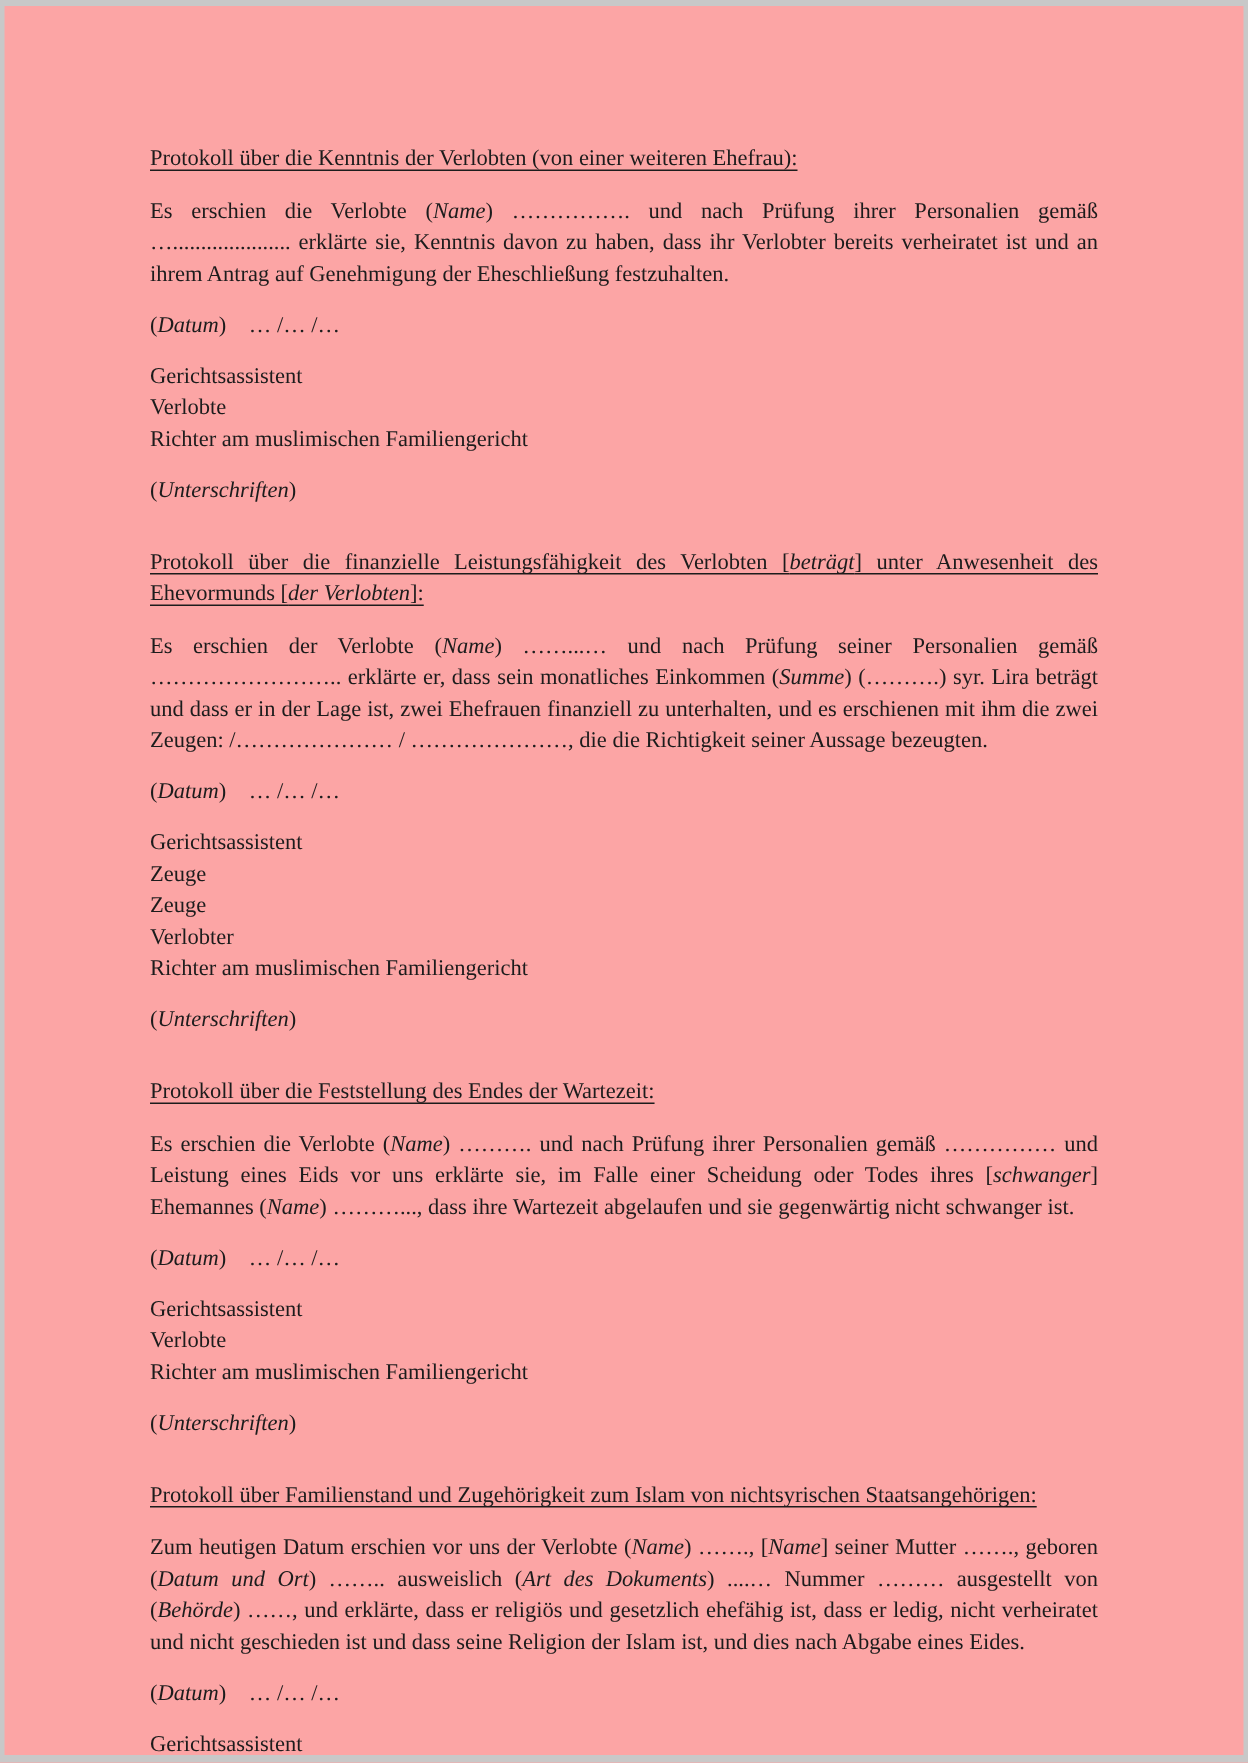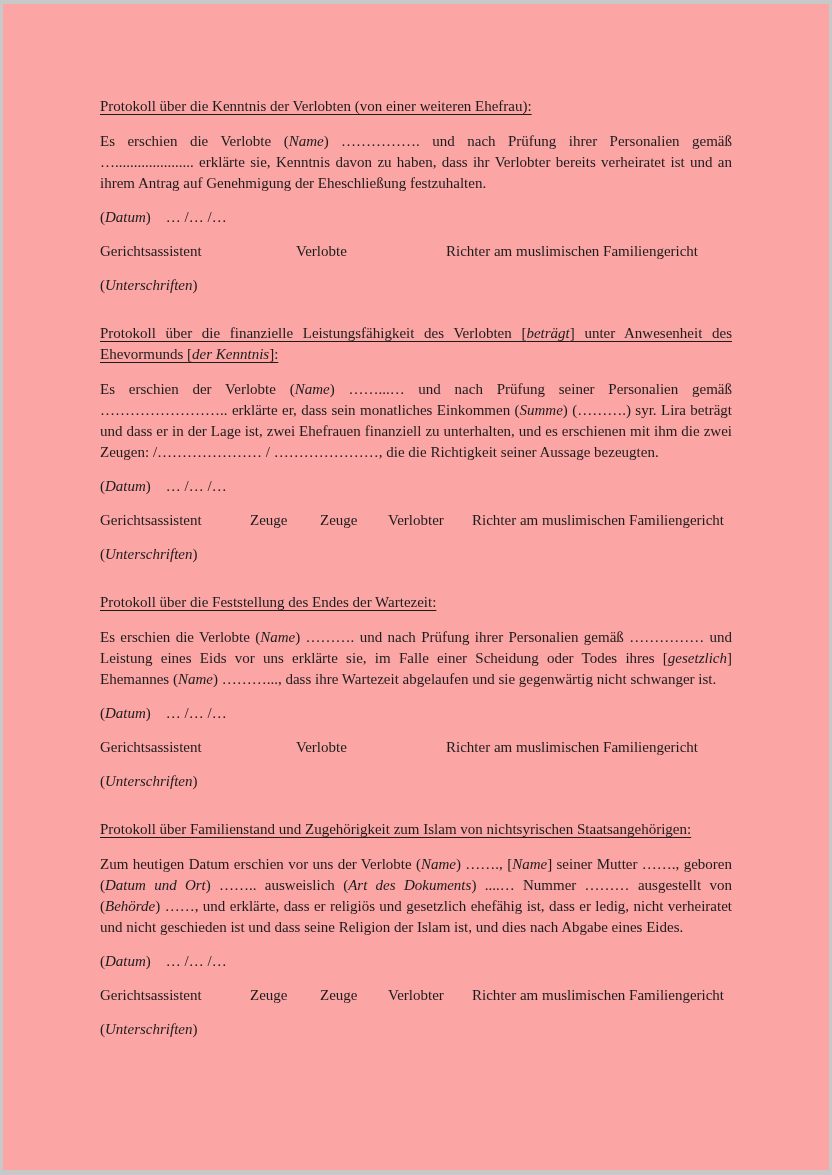--- a/index.html
+++ b/index.html
@@ -36,21 +36,21 @@
     text-decoration: underline;
     text-underline-offset: 3px;
     text-decoration-thickness: 1px;
   }
   .para {
     margin: 14px 0 0 0;
     text-align: justify;
   }
   .block { margin-top: 13px; }
   .datum-dots { margin-left: 15px; }
-  .sig-row { display: flex; margin-top: 13px; }
+  .sig-row { display: flex; margin-top: 13px; flex-direction: column; }
   .sig-row span { display: block; flex-shrink: 0; }
   .sig-row .last { flex-shrink: 1; }
   .sig3 .s0 { width: 196px; }
   .sig3 .s1 { width: 150px; }
   .sig5 .s0 { width: 150px; }
   .sig5 .s1 { width: 70px; }
   .sig5 .s2 { width: 68px; }
   .sig5 .s3 { width: 84px; }
   i { font-style: italic; }
 </style>
@@ -68,38 +68,38 @@
       </div>
       <div class="sig-row sig3">
         <span class="s0">Gerichtsassistent</span>
         <span class="s1">Verlobte</span>
         <span class="s2 last">Richter am muslimischen Familiengericht</span>
       </div>
       <div class="block">(<i>Unterschriften</i>)</div>
     </section>
 
     <section class="section">
-      <h2 class="heading">Protokoll über die finanzielle Leistungsfähigkeit des Verlobten [<i>beträgt</i>] unter Anwesenheit des Ehevormunds [<i>der Kenntnis</i>]:</h2>
+      <h2 class="heading">Protokoll über die finanzielle Leistungsfähigkeit des Verlobten [<i>beträgt</i>] unter Anwesenheit des Ehevormunds [<i>der Verlobten</i>]:</h2>
       <p class="para">Es erschien der Verlobte (<i>Name</i>) ……...… und nach Prüfung seiner Personalien gemäß …………………….. erklärte er, dass sein monatliches Einkommen (<i>Summe</i>) (……….) syr. Lira beträgt und dass er in der Lage ist, zwei Ehefrauen finanziell zu unterhalten, und es erschienen mit ihm die zwei Zeugen: /………………… / …………………, die die Richtigkeit seiner Aussage bezeugten.</p>
       <div class="block">
         <span>(<i>Datum</i>)</span><span class="datum-dots">… /… /…</span>
       </div>
       <div class="sig-row sig5">
         <span class="s0">Gerichtsassistent</span>
         <span class="s1">Zeuge</span>
         <span class="s2">Zeuge</span>
         <span class="s3">Verlobter</span>
         <span class="s4 last">Richter am muslimischen Familiengericht</span>
       </div>
       <div class="block">(<i>Unterschriften</i>)</div>
     </section>
 
     <section class="section">
       <h2 class="heading">Protokoll über die Feststellung des Endes der Wartezeit:</h2>
-      <p class="para">Es erschien die Verlobte (<i>Name</i>) ………. und nach Prüfung ihrer Personalien gemäß …………… und Leistung eines Eids vor uns erklärte sie, im Falle einer Scheidung oder Todes ihres [<i>gesetzlich</i>] Ehemannes (<i>Name</i>) ………..., dass ihre Wartezeit abgelaufen und sie gegenwärtig nicht schwanger ist.</p>
+      <p class="para">Es erschien die Verlobte (<i>Name</i>) ………. und nach Prüfung ihrer Personalien gemäß …………… und Leistung eines Eids vor uns erklärte sie, im Falle einer Scheidung oder Todes ihres [<i>schwanger</i>] Ehemannes (<i>Name</i>) ………..., dass ihre Wartezeit abgelaufen und sie gegenwärtig nicht schwanger ist.</p>
       <div class="block">
         <span>(<i>Datum</i>)</span><span class="datum-dots">… /… /…</span>
       </div>
       <div class="sig-row sig3">
         <span class="s0">Gerichtsassistent</span>
         <span class="s1">Verlobte</span>
         <span class="s2 last">Richter am muslimischen Familiengericht</span>
       </div>
       <div class="block">(<i>Unterschriften</i>)</div>
     </section>

